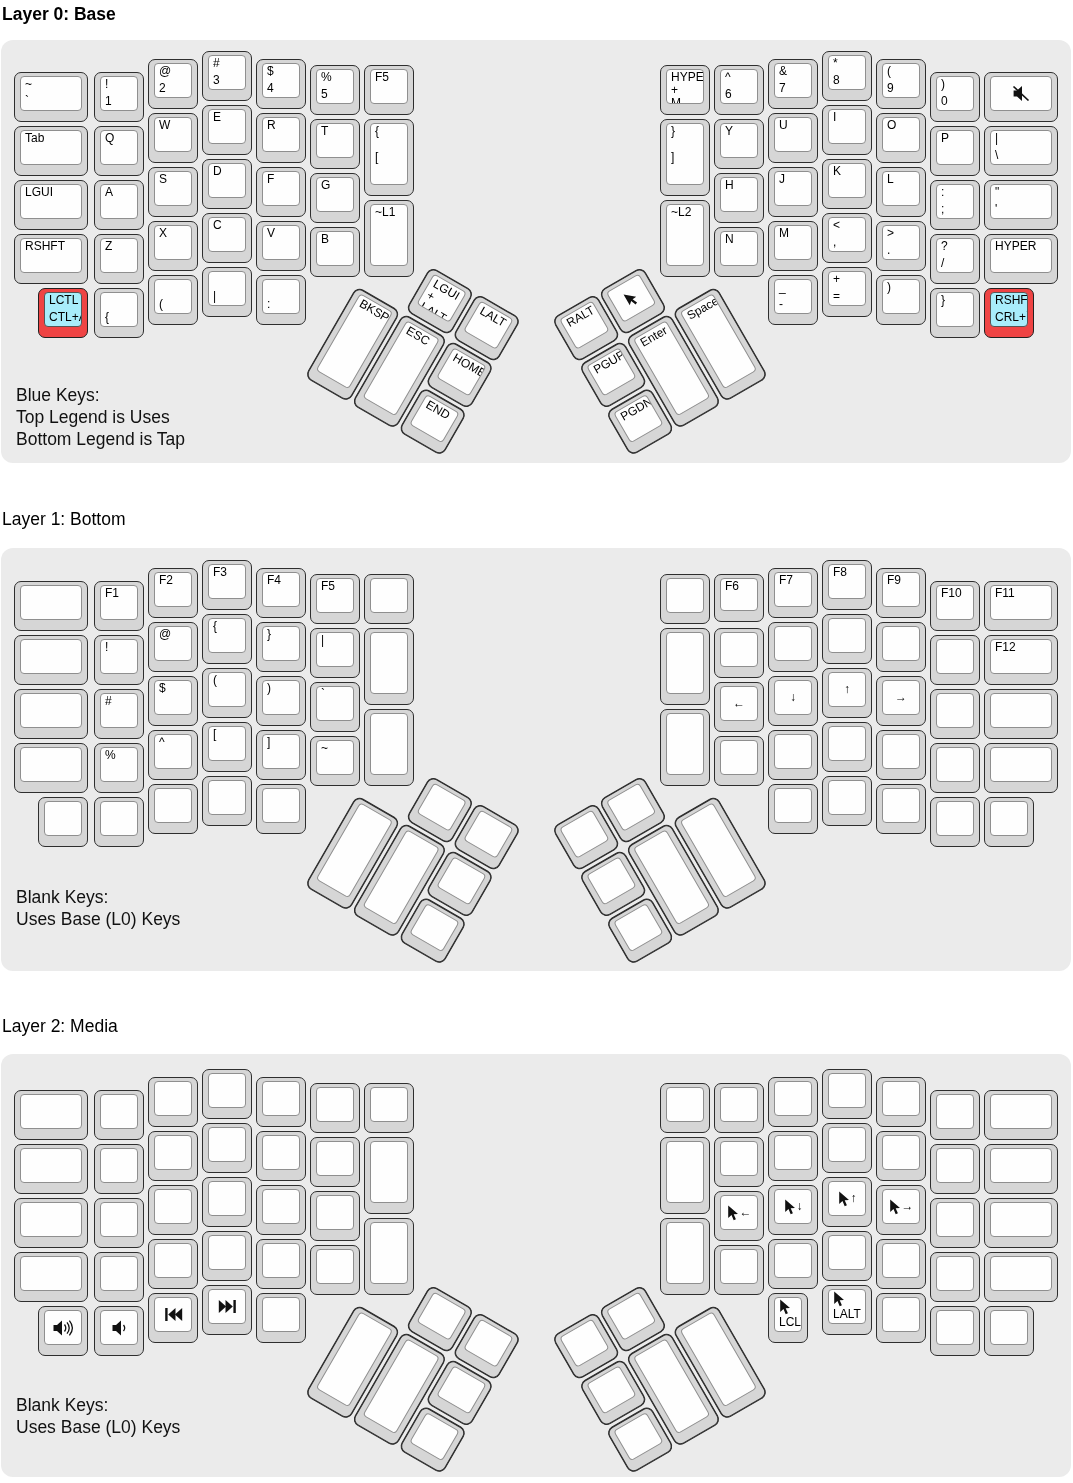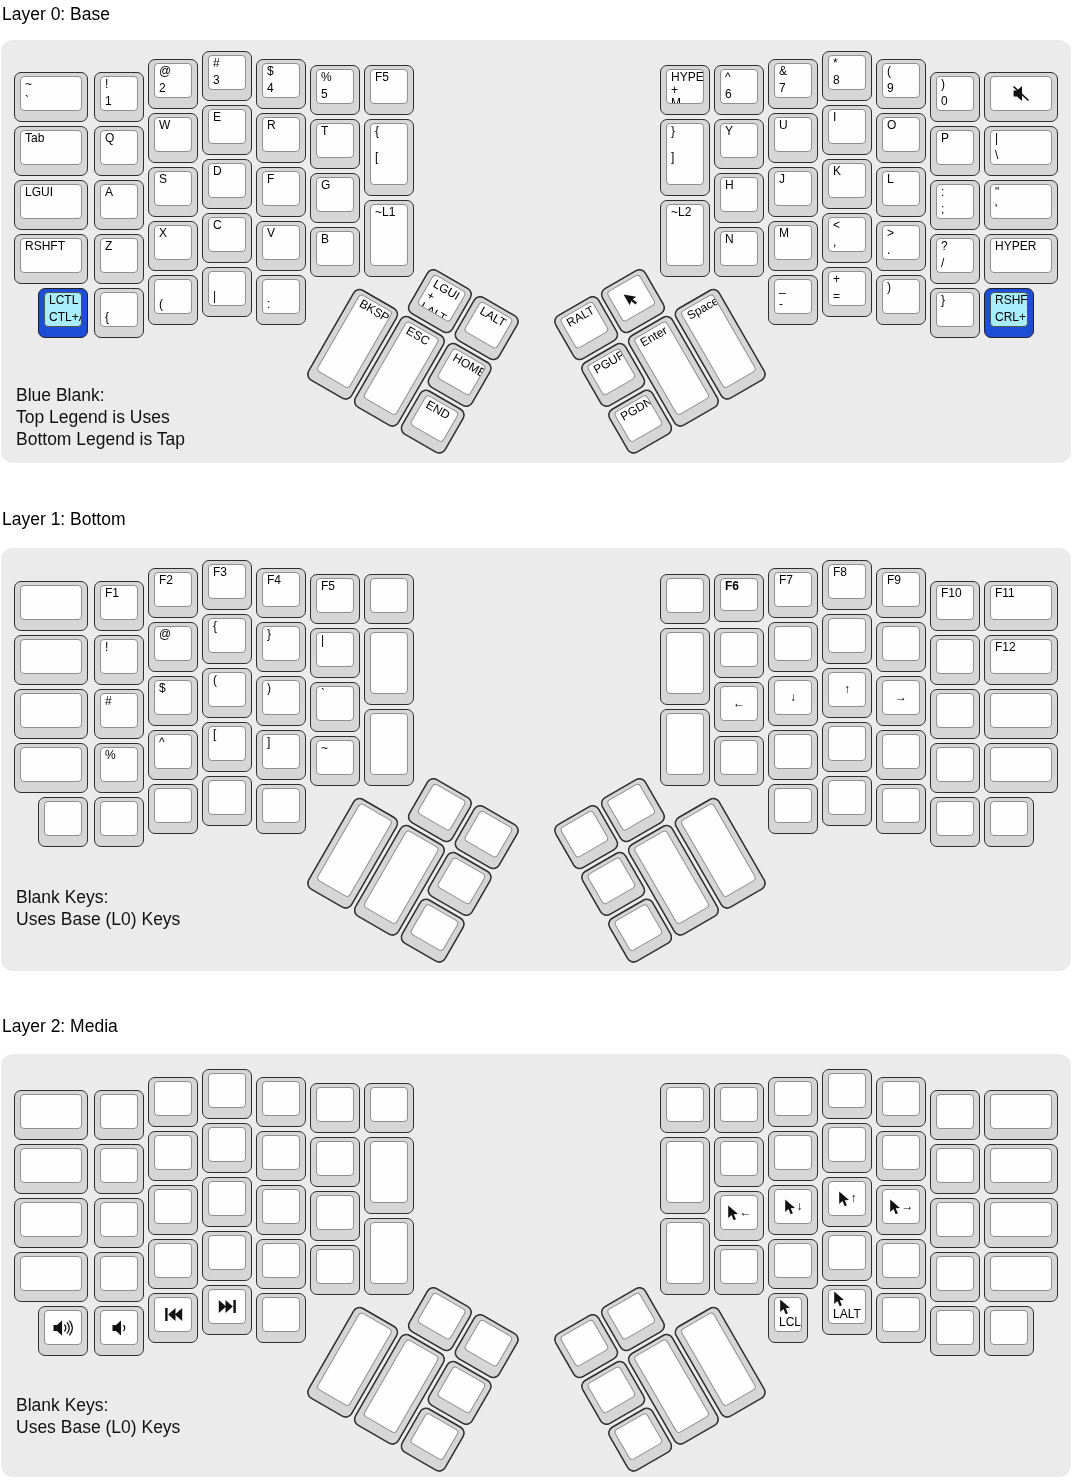--- a/index.html
+++ b/index.html
@@ -1,31 +1,31 @@
 <!DOCTYPE html>
 <html><head>
 <meta charset="utf-8">
 <style>
   html,body{margin:0;padding:0;background:#fff;}
   .page{position:relative;width:1073px;height:1483px;background:#ffffff;
         font-family:"Liberation Sans",sans-serif;overflow:hidden;}
   .panel{position:absolute;left:1px;width:1070px;height:423px;background:#ebebeb;border-radius:12px;}
   .s0 .panel{top:40px;} .s1 .panel{top:548px;} .s2 .panel{top:1054px;}
   .heading{position:absolute;left:2px;font-size:17.5px;color:#000;}
-  .s0 .heading{top:4px;} .s1 .heading{top:509px;} .s2 .heading{top:1016px;}
+  .s0 .heading{top:4px;font-weight:bold;} .s1 .heading{top:509px;} .s2 .heading{top:1016px;}
   .note{position:absolute;left:16px;font-size:17.5px;line-height:22px;color:#111;}
   .s0 .note{top:384px;} .s1 .note{top:886px;} .s2 .note{top:1394px;}
   .note div:empty{display:none;}
 
   .key{position:absolute;background:#d6d6d6;border:1px solid #2e2e2e;border-radius:7px;box-sizing:border-box;}
   .kin{position:absolute;left:5px;right:5px;top:3px;bottom:10px;background:#fefefe;
        border:1px solid #8f8f8f;border-radius:4px;display:flex;flex-direction:column;
        justify-content:space-between;align-items:flex-start;box-sizing:border-box;
        padding:1px 2px 2px 4px;font-size:12px;line-height:1.1;color:#000;overflow:hidden;}
-  .key.blue{background:#1d4ed8;border-color:#222;}
+  .key.blue{background:#ef4444;border-color:#222;}
   .key.blue .kin{background:#a8edfb;border-color:#555;}
   .key.bottom-only .kin{justify-content:flex-end;}
   .key.tallk .kin{justify-content:flex-start;gap:13px;}
   .key.center .kin{justify-content:center;align-items:center;padding:1px;}
   .leg{white-space:pre-line;}
   .ic{display:inline-flex;line-height:0;}
   .ic svg{display:block;}
   .mrow{display:flex;align-items:center;gap:1px;}
   .marrow{font-size:12px;}
   .thumb{position:absolute;width:158px;height:158px;transform-origin:0 0;}
@@ -33,21 +33,21 @@
 </style>
 </head>
 <body>
 
 <div class="page">
 
   <div class="sec s0">
     <div class="heading">Layer 0: Base</div>
     <div class="panel"></div>
     <div class="note">
-      <div>Blue Blank:</div>
+      <div>Blue Keys:</div>
       <div>Top Legend is Uses</div>
       <div>Bottom Legend is Tap</div>
     </div>
   </div>
 
   <div class="sec s1">
     <div class="heading">Layer 1: Bottom</div>
     <div class="panel"></div>
     <div class="note">
       <div>Blank Keys:</div>
@@ -624,21 +624,21 @@
     </div>
     <div class="key" style="left: 660px; top: 574px; width: 50px; height: 50px;">
       <div class="kin"></div>
     </div>
     <div class="key" style="left: 660px; top: 628px; width: 50px; height: 77px;">
       <div class="kin"></div>
     </div>
     <div class="key" style="left: 660px; top: 709px; width: 50px; height: 77px;">
       <div class="kin"></div>
     </div>
-    <div class="key" style="left: 714px; top: 574px; width: 50px; height: 48px; font-weight: bold;">
+    <div class="key" style="left: 714px; top: 574px; width: 50px; height: 48px;">
       <div class="kin">
         <span class="leg">F6</span>
       </div>
     </div>
     <div class="key" style="left: 714px; top: 628px; width: 50px; height: 50px;">
       <div class="kin"></div>
     </div>
     <div class="key center" style="left: 714px; top: 682px; width: 50px; height: 50px;">
       <div class="kin">
         <span class="leg">←</span>

